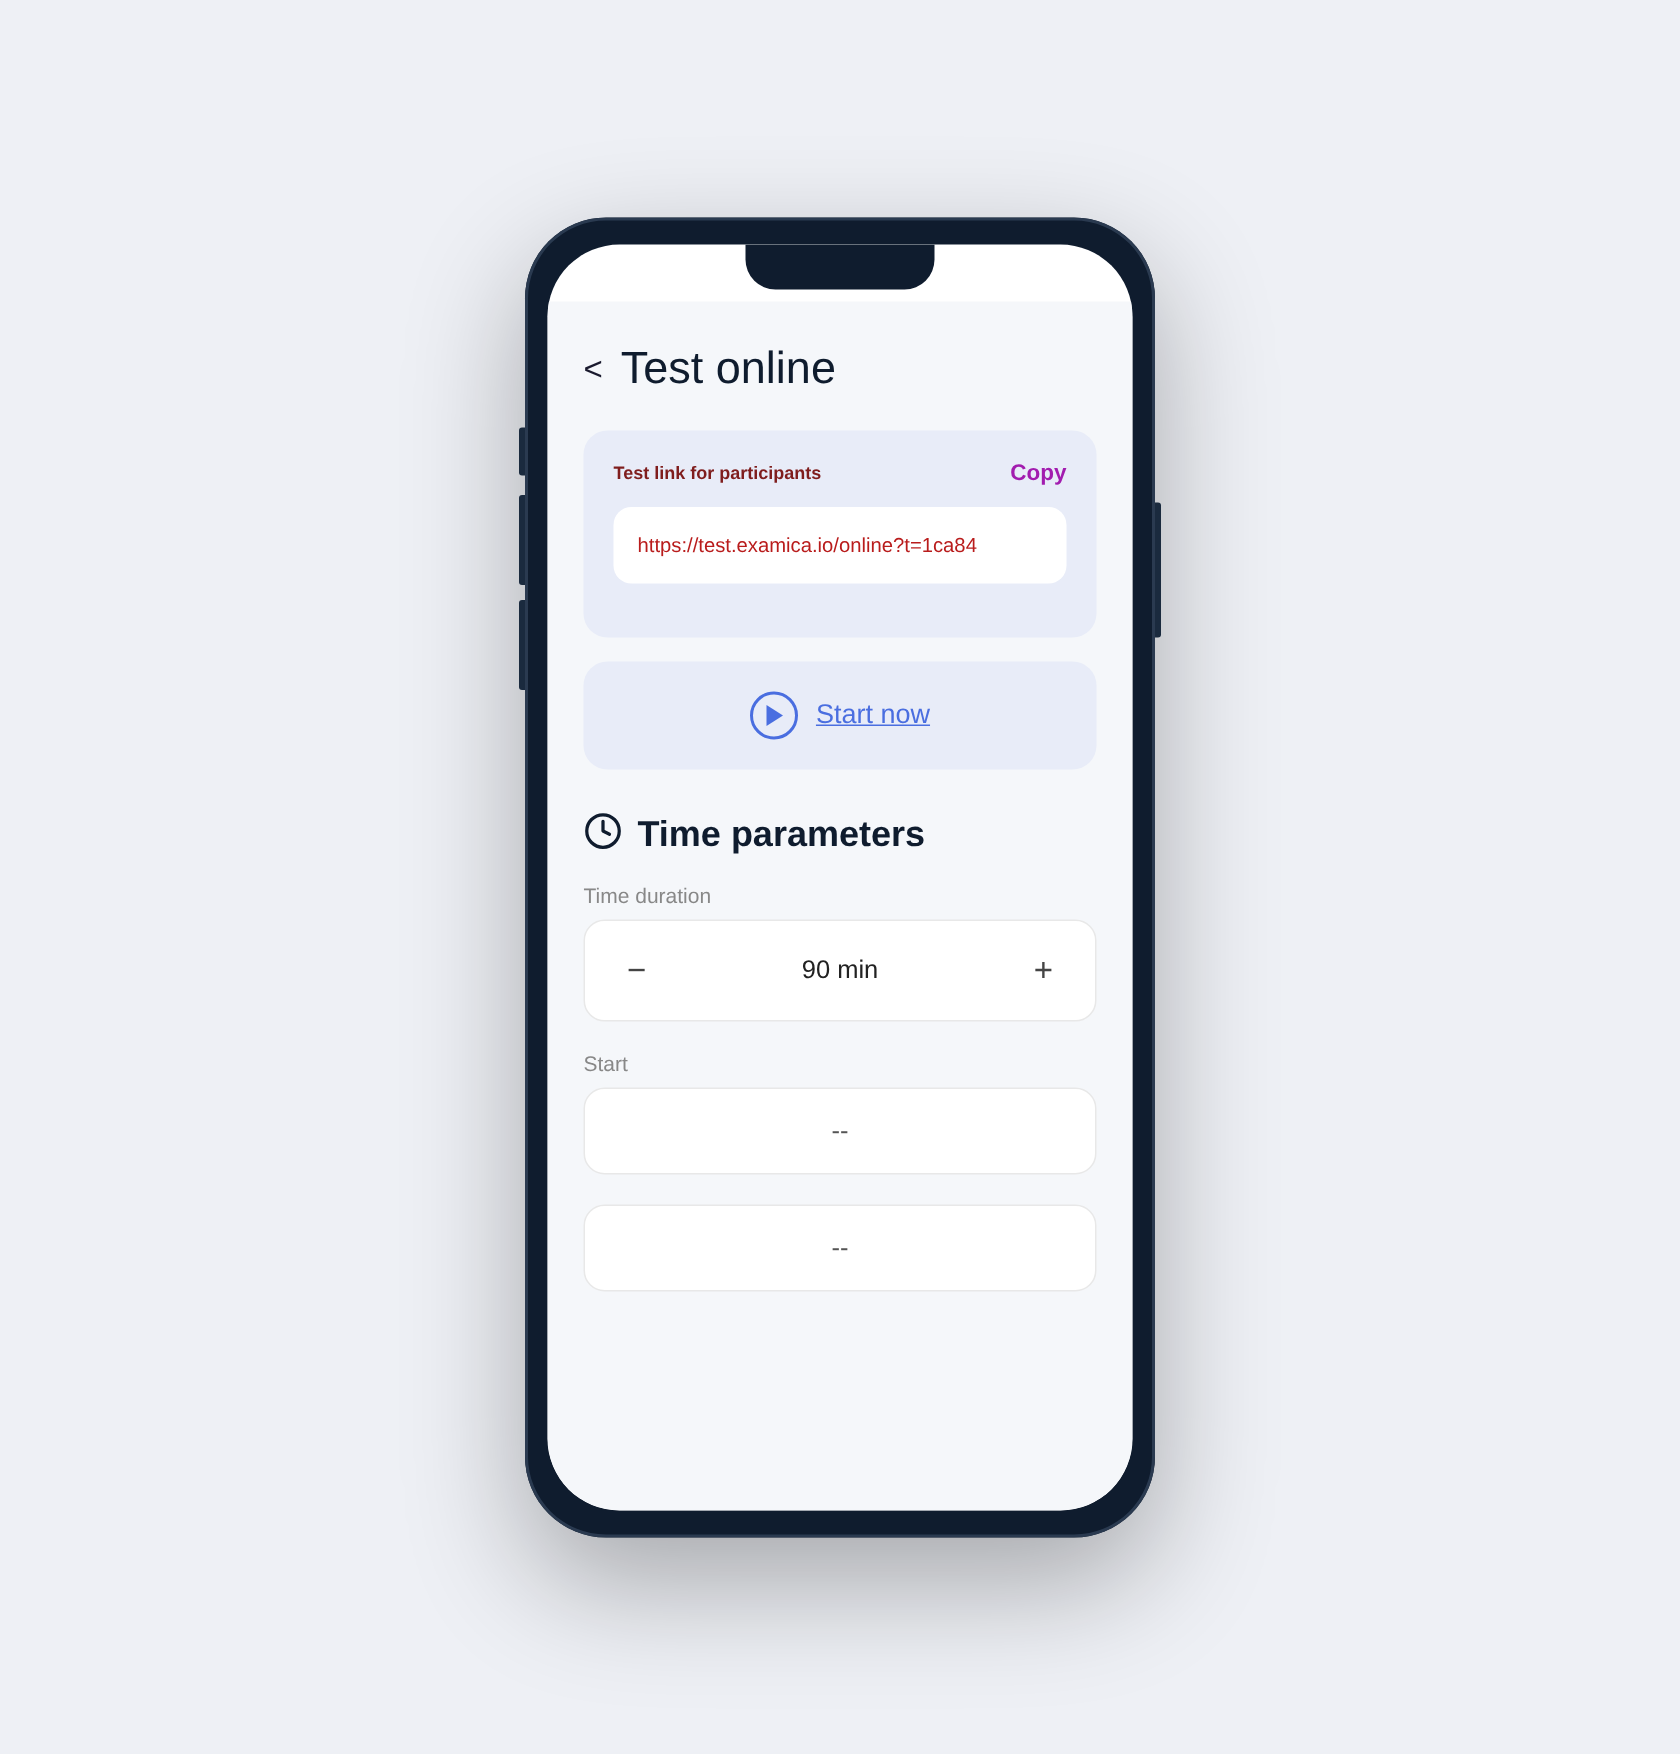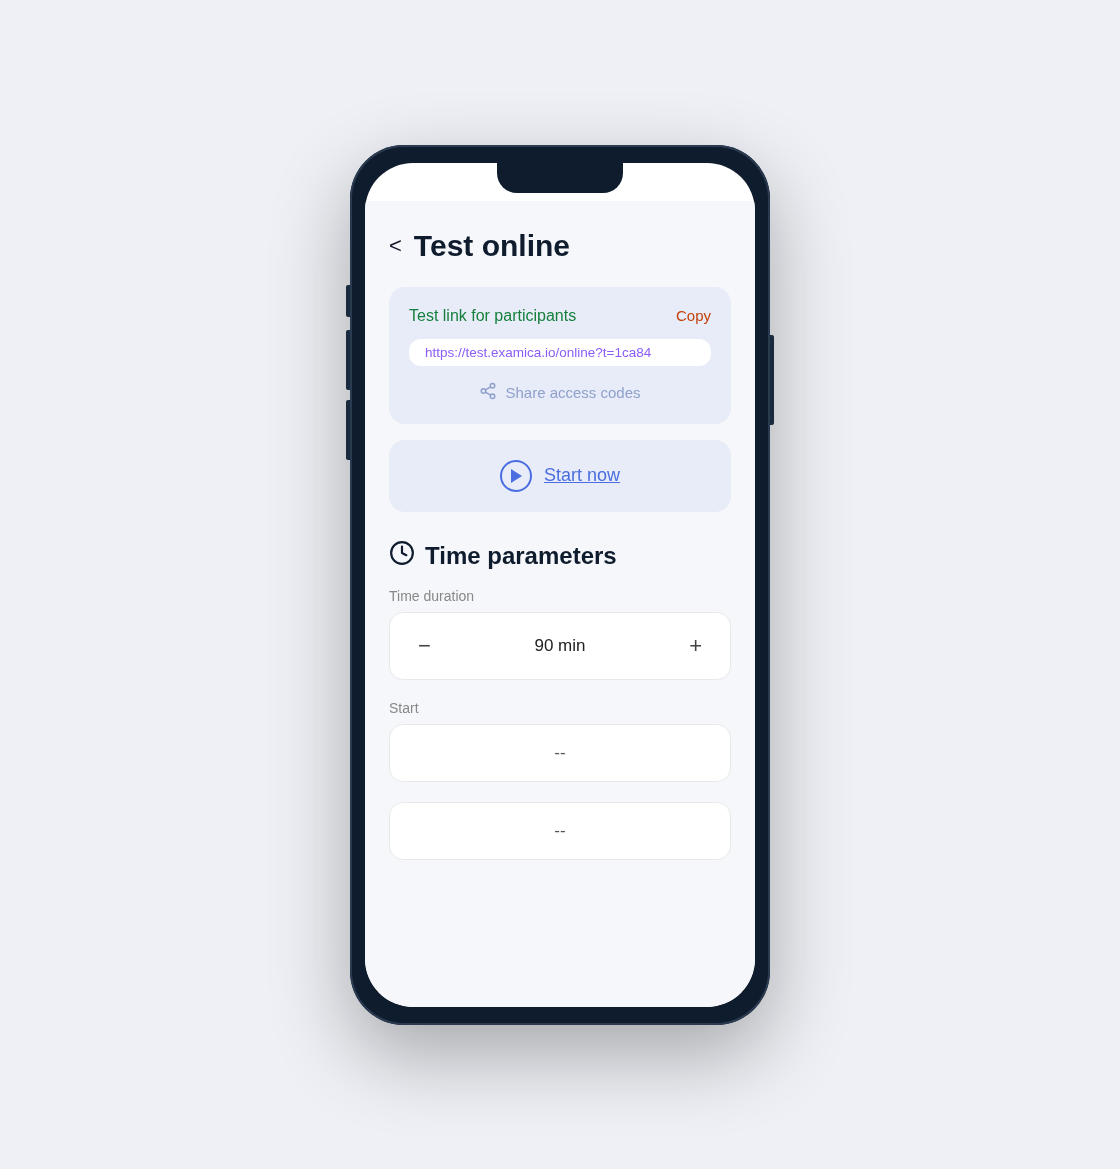--- a/index.html
+++ b/index.html
@@ -115,60 +115,60 @@
     .back-btn {
       color: #1a1a2e;
       font-size: 22px;
       cursor: pointer;
       font-weight: 300;
       line-height: 1;
     }
 
     .page-title {
       font-size: 30px;
-      font-weight: 700;
+      font-weight: 400;
       color: #0f1c2e;
     }
 
     
     .link-card {
       background: #e8ecf8;
       border-radius: 16px;
       padding: 20px;
       margin-bottom: 16px;
     }
 
     .link-card-header {
       display: flex;
       justify-content: space-between;
       align-items: center;
       margin-bottom: 14px;
     }
 
     .link-card-title {
-      font-size: 16px;
-      font-weight: 400;
-      color: #15803d;
+      font-size: 12px;
+      font-weight: 700;
+      color: #7f1d1d;
     }
 
     .copy-btn {
       font-size: 15px;
-      font-weight: 400;
-      color: #c2410c;
+      font-weight: 700;
+      color: #a21caf;
       cursor: pointer;
       background: none;
       border: none;
     }
 
     .link-input {
       background: #ffffff;
       border-radius: 12px;
-      padding: 6px 16px;
+      padding: 18px 16px;
       font-size: 13.5px;
-      color: #8b5cf6;
+      color: #b91c1c;
       margin-bottom: 16px;
       border: none;
       width: 100%;
       outline: none;
     }
 
     .share-codes-btn {
       display: flex;
       align-items: center;
       justify-content: center;
@@ -314,32 +314,20 @@
         <span class="back-btn">&lt;</span>
         <h1 class="page-title">Test online</h1>
       </div>
 
       <div class="link-card">
         <div class="link-card-header">
           <span class="link-card-title">Test link for participants</span>
           <button class="copy-btn">Copy</button>
         </div>
         <input class="link-input" type="text" readonly="" value="https://test.examica.io/online?t=1ca84" style="">
-        <button class="share-codes-btn">
-          <span class="share-icon">
-            <svg width="18" height="18" viewBox="0 0 24 24" fill="none" stroke="#8fa0cc" stroke-width="2" stroke-linecap="round" stroke-linejoin="round">
-              <circle cx="18" cy="5" r="3"></circle>
-              <circle cx="6" cy="12" r="3"></circle>
-              <circle cx="18" cy="19" r="3"></circle>
-              <line x1="8.59" y1="13.51" x2="15.42" y2="17.49"></line>
-              <line x1="15.41" y1="6.51" x2="8.59" y2="10.49"></line>
-            </svg>
-          </span>
-          <span>Share access codes</span>
-        </button>
       </div>
 
       <button class="start-btn">
         <div class="start-btn-icon"></div>
         <span class="start-btn-label">Start now</span>
       </button>
 
       <div class="section-header">
         <span class="section-icon">
           <svg width="26" height="26" viewBox="0 0 24 24" fill="none" stroke="#0f1c2e" stroke-width="2" stroke-linecap="round" stroke-linejoin="round">

